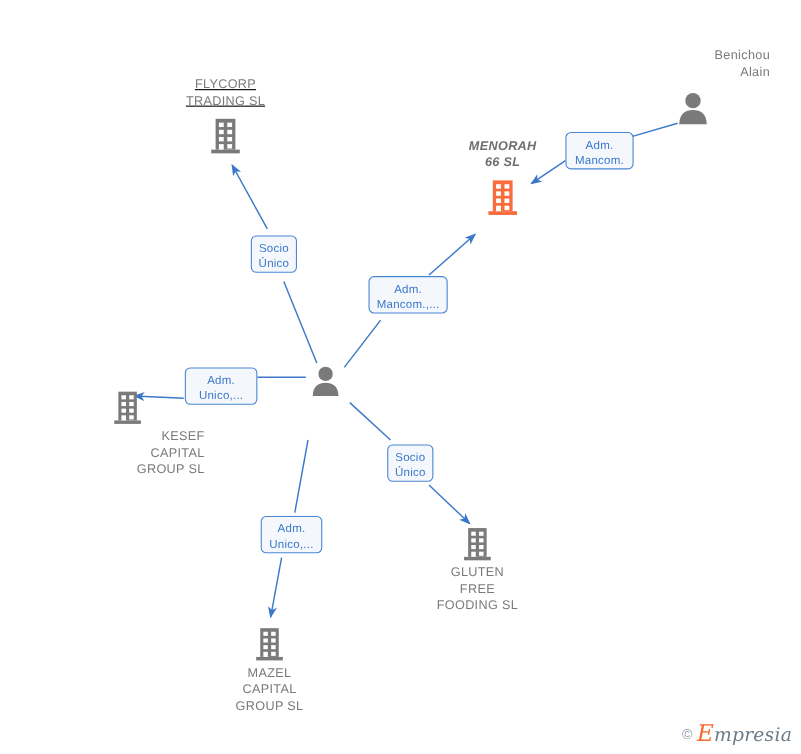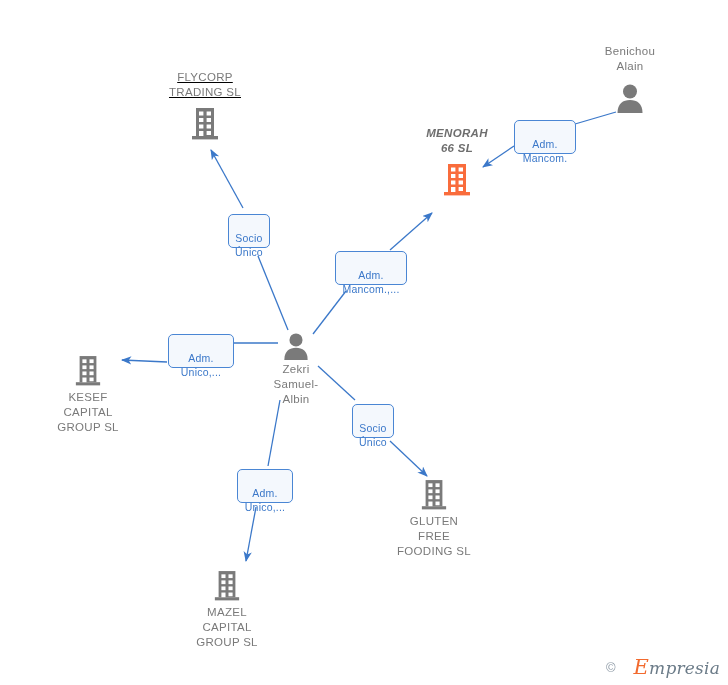--- a/index.html
+++ b/index.html
@@ -52,21 +52,21 @@
   .edge-label {
     position: absolute;
     box-sizing: border-box;
     border: 1.4px solid #4a86d4;
     border-radius: 5px;
     background: #f4f8fd;
     color: #3b78c9;
     font-size: 10.5px;
     line-height: 14px;
     text-align: center;
-    padding: 16px 6px 5px 6px;
+    padding: 4px 6px 5px 6px;
     white-space: pre-line;
     letter-spacing: 0.2px;
   }
 
   
   #watermark {
     position: absolute;
     right: 8px;
     bottom: 6px;
     display: flex;
@@ -77,21 +77,20 @@
   #watermark .copy {
     color: #8e9aa6;
     font-size: 13px;
   }
   #watermark .brand {
     font-family: "DejaVu Serif", serif;
     font-style: italic;
     font-size: 17px;
     color: #6b7b88;
     letter-spacing: 0.2px;
-    margin-left: 14px;
   }
   #watermark .brand .cap {
     color: #f26a2e;
     font-size: 21px;
   }
 </style>
 </head>
 <body>
 
 <div id="canvas">
@@ -153,44 +152,41 @@
         <rect x="9" y="12" width="4.4" height="4" fill="#ffffff"></rect>
         <rect x="16.6" y="12" width="4.4" height="4" fill="#ffffff"></rect>
         <rect x="9" y="18.5" width="4.4" height="4" fill="#ffffff"></rect>
         <rect x="16.6" y="18.5" width="4.4" height="4" fill="#ffffff"></rect>
         <rect x="9" y="25" width="4.4" height="5" fill="#ffffff"></rect>
         <rect x="16.6" y="25" width="4.4" height="4" fill="#ffffff"></rect>
       </svg>
     </div>
   </div>
 
-  <div class="node top-label" style="left:630px; top:44px;">
+  <div class="node top-label" style="left:630px; top:44px;text-align:right;">
     <div class="label">Benichou
 Alain</div>
     <div class="glyph">
       <svg width="30" height="32" viewBox="0 0 30 32" aria-hidden="true">
         <circle cx="15" cy="9.5" r="7" fill="#7a7a7a"></circle>
         <path d="M2.5,31 C2.5,21.5 8,18 15,18 C22,18 27.5,21.5 27.5,31 Z" fill="#7a7a7a"></path>
       </svg>
     </div>
   </div>
 
   <div class="node" style="left:296px; top:330px;">
     <div class="glyph" style="height:32px;">
       <svg width="28" height="30" viewBox="0 0 30 32" aria-hidden="true">
         <circle cx="15" cy="9.5" r="7" fill="#7a7a7a"></circle>
         <path d="M2.5,31 C2.5,21.5 8,18 15,18 C22,18 27.5,21.5 27.5,31 Z" fill="#7a7a7a"></path>
       </svg>
     </div>
-    <div class="label">Zekri
-Samuel-
-Albin</div>
-  </div>
-
-  <div class="node" style="left:88px; top:352px;">
+  </div>
+
+  <div class="node" style="left:116px; top:352px;text-align:right;">
     <div class="glyph" style="height:38px;">
       <svg width="28" height="34" viewBox="0 0 30 36" aria-hidden="true">
         <rect x="6" y="2" width="18" height="28" fill="#7a7a7a"></rect>
         <rect x="2" y="30" width="26" height="3.4" fill="#7a7a7a"></rect>
         <rect x="9" y="5.5" width="4.4" height="4" fill="#ffffff"></rect>
         <rect x="16.6" y="5.5" width="4.4" height="4" fill="#ffffff"></rect>
         <rect x="9" y="12" width="4.4" height="4" fill="#ffffff"></rect>
         <rect x="16.6" y="12" width="4.4" height="4" fill="#ffffff"></rect>
         <rect x="9" y="18.5" width="4.4" height="4" fill="#ffffff"></rect>
         <rect x="16.6" y="18.5" width="4.4" height="4" fill="#ffffff"></rect>
@@ -216,21 +212,21 @@
         <rect x="16.6" y="18.5" width="4.4" height="4" fill="#ffffff"></rect>
         <rect x="9" y="25" width="4.4" height="5" fill="#ffffff"></rect>
         <rect x="16.6" y="25" width="4.4" height="4" fill="#ffffff"></rect>
       </svg>
     </div>
     <div class="label">GLUTEN
 FREE
 FOODING  SL</div>
   </div>
 
-  <div class="node" style="left:227px; top:567px;">
+  <div class="node" style="left:245px; top:567px;">
     <div class="glyph" style="height:38px;">
       <svg width="28" height="34" viewBox="0 0 30 36" aria-hidden="true">
         <rect x="6" y="2" width="18" height="28" fill="#7a7a7a"></rect>
         <rect x="2" y="30" width="26" height="3.4" fill="#7a7a7a"></rect>
         <rect x="9" y="5.5" width="4.4" height="4" fill="#ffffff"></rect>
         <rect x="16.6" y="5.5" width="4.4" height="4" fill="#ffffff"></rect>
         <rect x="9" y="12" width="4.4" height="4" fill="#ffffff"></rect>
         <rect x="16.6" y="12" width="4.4" height="4" fill="#ffffff"></rect>
         <rect x="9" y="18.5" width="4.4" height="4" fill="#ffffff"></rect>
         <rect x="16.6" y="18.5" width="4.4" height="4" fill="#ffffff"></rect>

